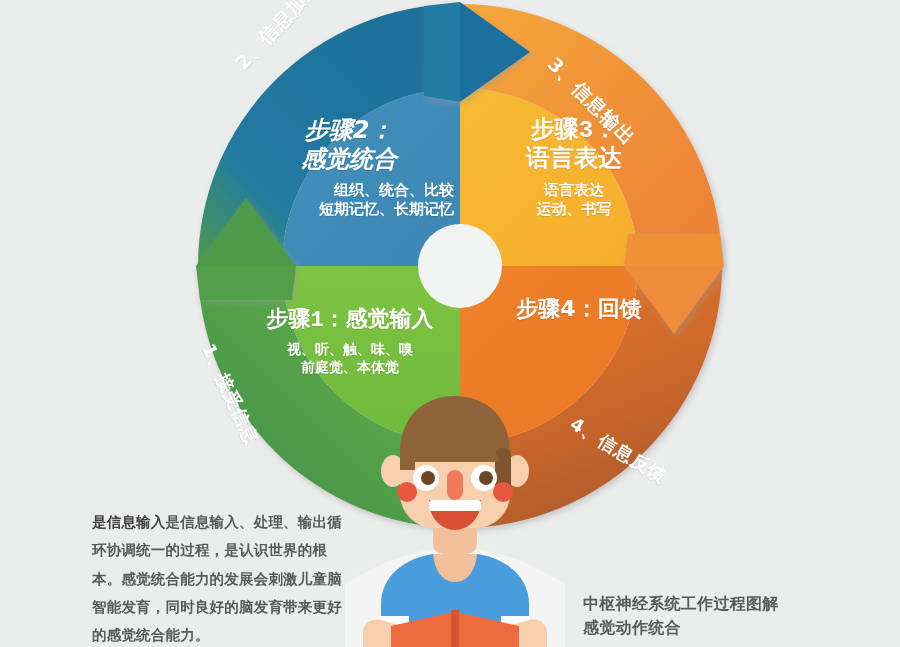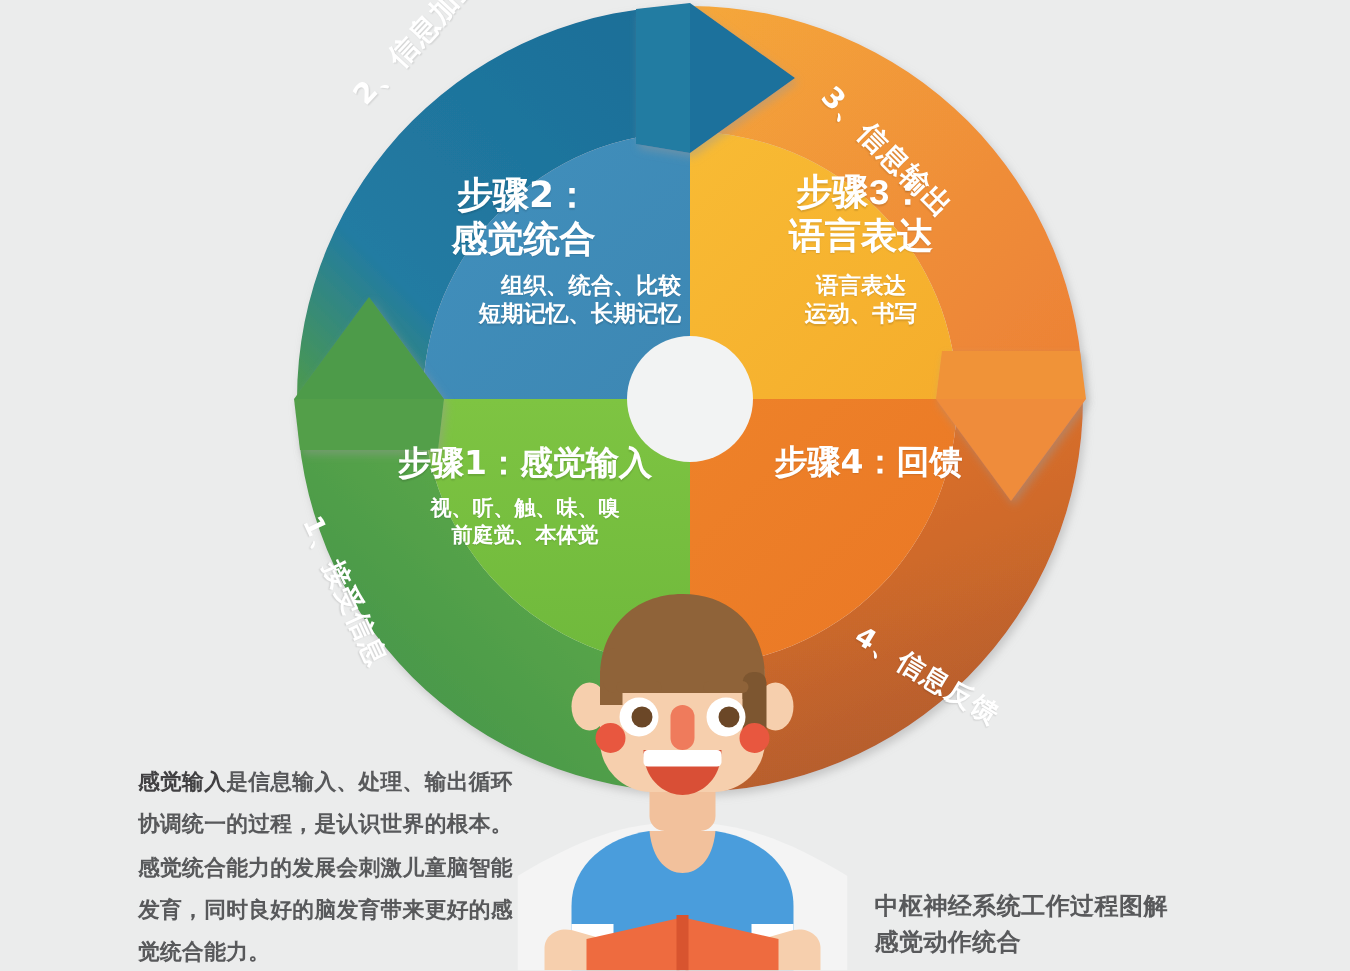--- a/index.html
+++ b/index.html
@@ -21,30 +21,30 @@
 
   .quad-text {
     position: absolute; text-align: center; color: #ffffff;
     white-space: nowrap; text-shadow: 0 1px 1px rgba(0,0,0,0.12);
   }
   .quad-title { font-weight: 700; line-height: 1.22; }
   .quad-sub { font-weight: 700; line-height: 1.30; margin-top: 6px; }
 
   
   #q2 { left: 244px; top: 116px; width: 210px; }
-  #q2 .quad-title { font-size: 24px; }
+  #q2 .quad-title { font-size: 24px; font-style: italic; }
   #q2 .quad-sub { font-size: 15px; text-align: right; }
 
   
   #q3 { left: 474px; top: 116px; width: 200px; }
   #q3 .quad-title { font-size: 24px; font-family: Liberation Mono, monospace; }
   #q3 .quad-sub { font-size: 15px; }
 
   
-  #q1 { left: 238px; top: 297px; width: 224px; }
+  #q1 { left: 238px; top: 308px; width: 224px; font-family: Liberation Mono, monospace; }
   #q1 .quad-title { font-size: 22px; }
   #q1 .quad-sub { font-size: 14px; }
 
   
   #q4 { left: 470px; top: 296px; width: 218px; }
   #q4 .quad-title { font-size: 22px; }
   #q4 .quad-sub { font-size: 14px; }
 
   
   #ring2 { left: 230px; top: 58px; font-size: 19px; transform: rotate(-47deg); transform-origin: 0 0; }
@@ -245,20 +245,20 @@
     <rect x="156" y="228" width="28" height="10" fill="#ffffff"></rect>
 
     <path d="M 18 259 L 18 244 C 18 236 26 230 36 232 L 64 240 L 64 259 Z" fill="#f6cfad"></path>
     <path d="M 202 259 L 202 244 C 202 236 194 230 184 232 L 156 240 L 156 259 Z" fill="#f6cfad"></path>
 
     <path d="M 46 238 L 108 224 L 108 259 L 46 259 Z" fill="#ee6b3f"></path>
     <path d="M 174 238 L 112 224 L 112 259 L 174 259 Z" fill="#ee6b3f"></path>
     <rect x="106" y="222" width="8" height="37" fill="#d8542f"></rect>
   </svg>
 
-  <div id="para"><b>感觉输入</b><span>是信息输入、处理、输出循环协调统一的过程，是认识世界的根本。感觉统合能力的发展会刺激儿童脑智能发育，同时良好的脑发育带来更好的感觉统合能力。</span></div>
+  <div id="para"><b>是信息输入</b><span>是信息输入、处理、输出循环协调统一的过程，是认识世界的根本。感觉统合能力的发展会刺激儿童脑智能发育，同时良好的脑发育带来更好的感觉统合能力。</span></div>
 
   <div id="caption">
     <div>中枢神经系统工作过程图解</div>
     <div>感觉动作统合</div>
   </div>
 
 </div>
 
 </body></html>

